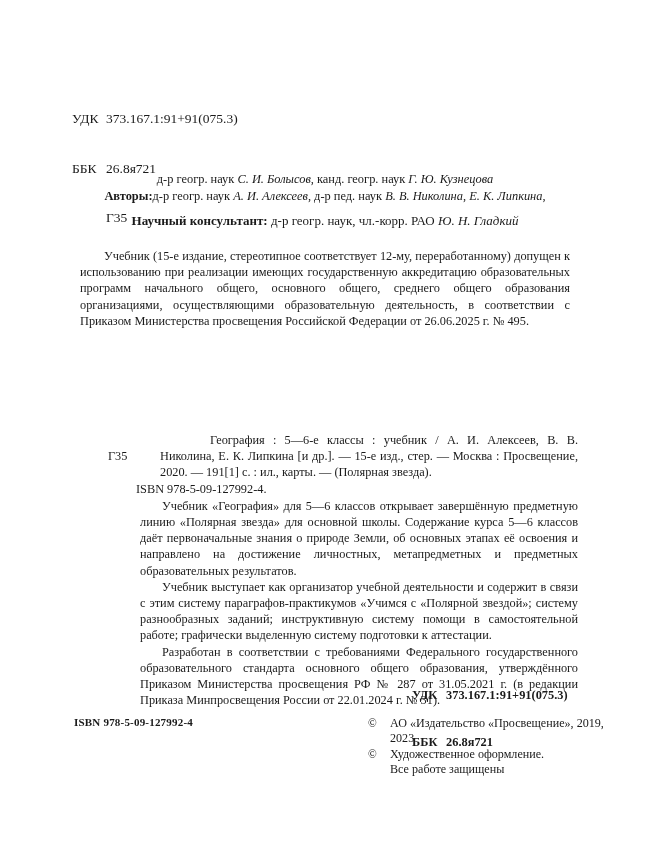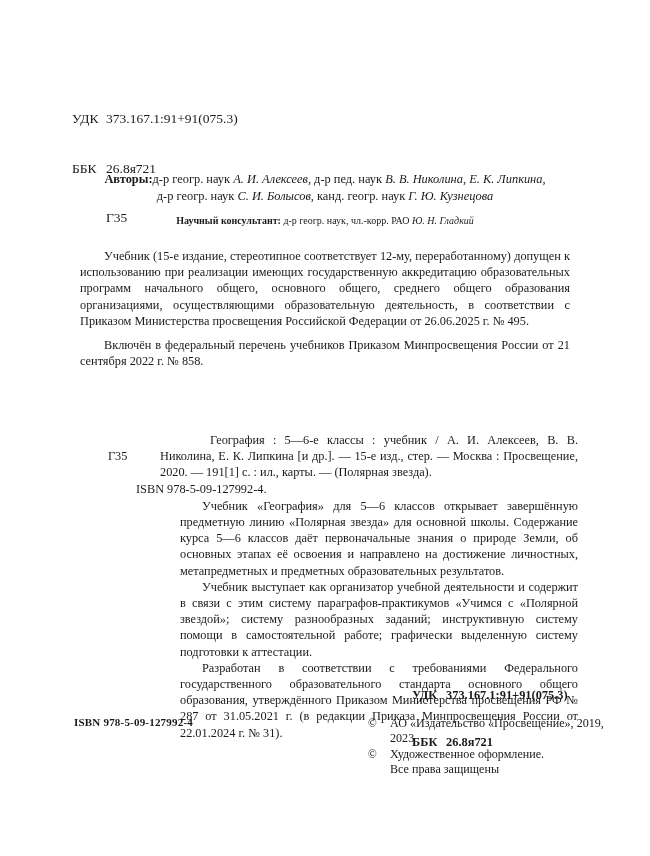--- a/index.html
+++ b/index.html
@@ -68,21 +68,21 @@
   .authors-block .nm {
     font-style: italic;
   }
 
   .consultant-block {
     position: absolute;
     left: 72px;
     width: 506px;
     top: 212px;
     text-align: center;
-    font-size: 10px;
+    font-size: 13px;
     line-height: 17px;
   }
   .consultant-block .lead {
     font-weight: bold;
   }
   .consultant-block .nm {
     font-style: italic;
   }
 
   
@@ -130,21 +130,21 @@
     display: inline-block;
     width: 50px;
   }
 
   .isbn-inline {
     margin-left: 28px;
     margin-top: 0;
   }
 
   .annotation {
-    margin-left: 72px;
+    margin-left: 32px;
     margin-top: 1px;
     text-align: justify;
     text-align-last: left;
   }
   .annotation p {
     margin: 0;
     text-indent: 22px;
   }
 
   
@@ -200,31 +200,30 @@
 <div class="page">
 
   <div class="udk-top">
     <div><span class="code-label">УДК</span><span>373.167.1:91+91(075.3)</span></div>
     <div><span class="code-label">ББК</span><span>26.8я721</span></div>
     <span class="shelf">Г35</span>
   </div>
 
 
   <div class="authors-block">
+    <div><span>д-р геогр. наук </span><span class="nm">С. И. Болысов</span><span>, канд. геогр. наук </span><span class="nm">Г. Ю. Кузнецова</span></div>
     <div><span class="lead">Авторы:</span><span>д-р геогр. наук </span><span class="nm">А. И. Алексеев</span><span>, д-р пед. наук </span><span class="nm">В. В. Николина</span><span>, </span><span class="nm">Е. К. Липкина</span><span>,</span></div>
-    <div><span>д-р геогр. наук </span><span class="nm">С. И. Болысов</span><span>, канд. геогр. наук </span><span class="nm">Г. Ю. Кузнецова</span></div>
   </div>
 
   <div class="consultant-block">
     <span class="lead">Научный консультант:</span><span> д-р геогр. наук, чл.-корр. РАО </span><span class="nm">Ю. Н. Гладкий</span>
   </div>
 
   <div class="approval">
     <p>Учебник (15-е издание, стереотипное соответствует 12-му, переработанному) допущен к использованию при реализации имеющих государственную аккредитацию образовательных программ начального общего, основного общего, среднего общего образования организациями, осуществляющими образовательную деятельность, в соответствии с Приказом Министерства просвещения Российской Федерации от 26.06.2025 г. № 495.</p>
-    <p>Включён в федеральный перечень учебников Приказом Минпросвещения России от 21 сентября 2022 г. № 858.</p>
   </div>
 
   <div class="biblio">
     <div class="desc">
       <span class="shelfmark">Г35</span><span class="lead-indent"></span><span class="title-bold">География</span><span> :  5—6-е классы : учебник / А. И. Алексеев, В. В. Николина, Е. К. Липкина [и др.]. — 15-е изд., стер. — Москва : Просвещение, 2020. — 191[1] с. : ил., карты. — (Полярная звезда).</span>
     </div>
     <div class="isbn-inline">ISBN  978-5-09-127992-4.</div>
     <div class="annotation">
       <p>Учебник «География» для 5—6 классов открывает завершённую предметную линию «Полярная звезда» для основной школы. Содержание курса 5—6 классов даёт первоначальные знания о природе Земли, об основных этапах её освоения и направлено на достижение личностных, метапредметных и предметных образовательных результатов.</p>
       <p>Учебник выступает как организатор учебной деятельности и содержит в связи с этим систему параграфов-практикумов «Учимся с «Полярной звездой»; систему разнообразных заданий; инструктивную систему помощи в самостоятельной работе; графически выделенную систему подготовки к аттестации.</p>
@@ -235,16 +234,16 @@
   <div class="udk-bottom">
     <div><span class="code-label">УДК</span><span>373.167.1:91+91(075.3)</span></div>
     <div><span class="code-label">ББК</span><span>26.8я721</span></div>
   </div>
 
   <div class="isbn-footer">ISBN  978-5-09-127992-4</div>
 
   <div class="copyright">
     <div class="row"><span class="cmark">©</span><span>АО «Издательство «Просвещение», 2019, 2023</span></div>
     <div class="row"><span class="cmark">©</span><span>Художественное оформление.</span></div>
-    <div class="cont">Все права защищены</div>
+    <div class="cont">Все работе защищены</div>
   </div>
 
 </div>
 
 </body></html>

